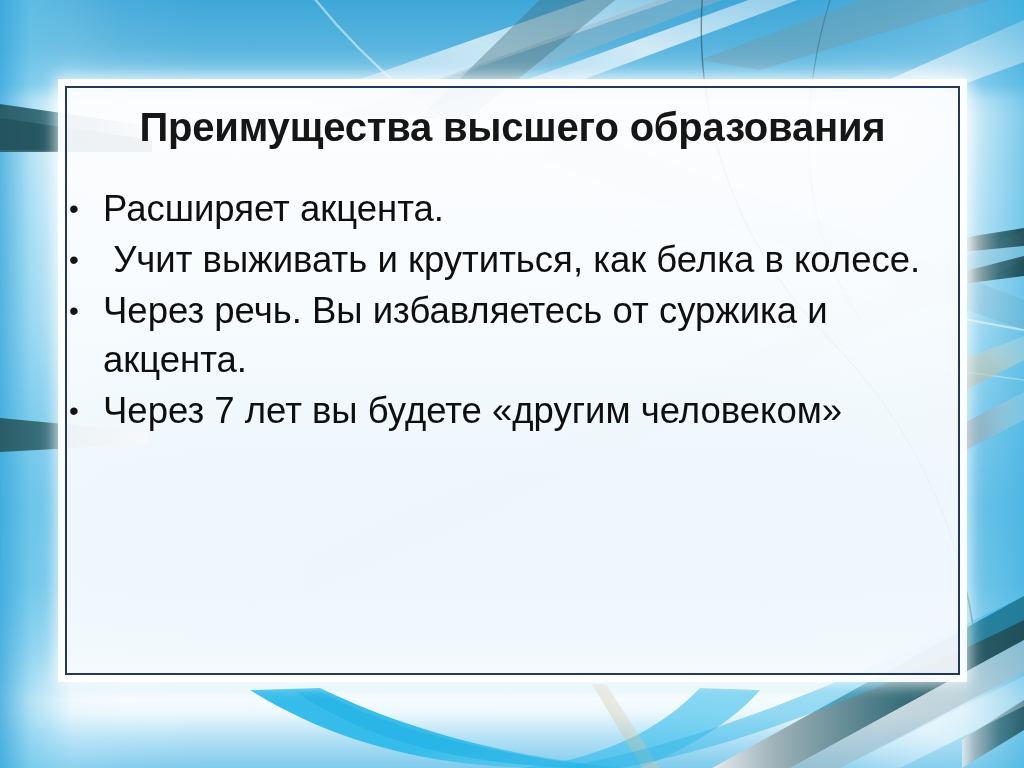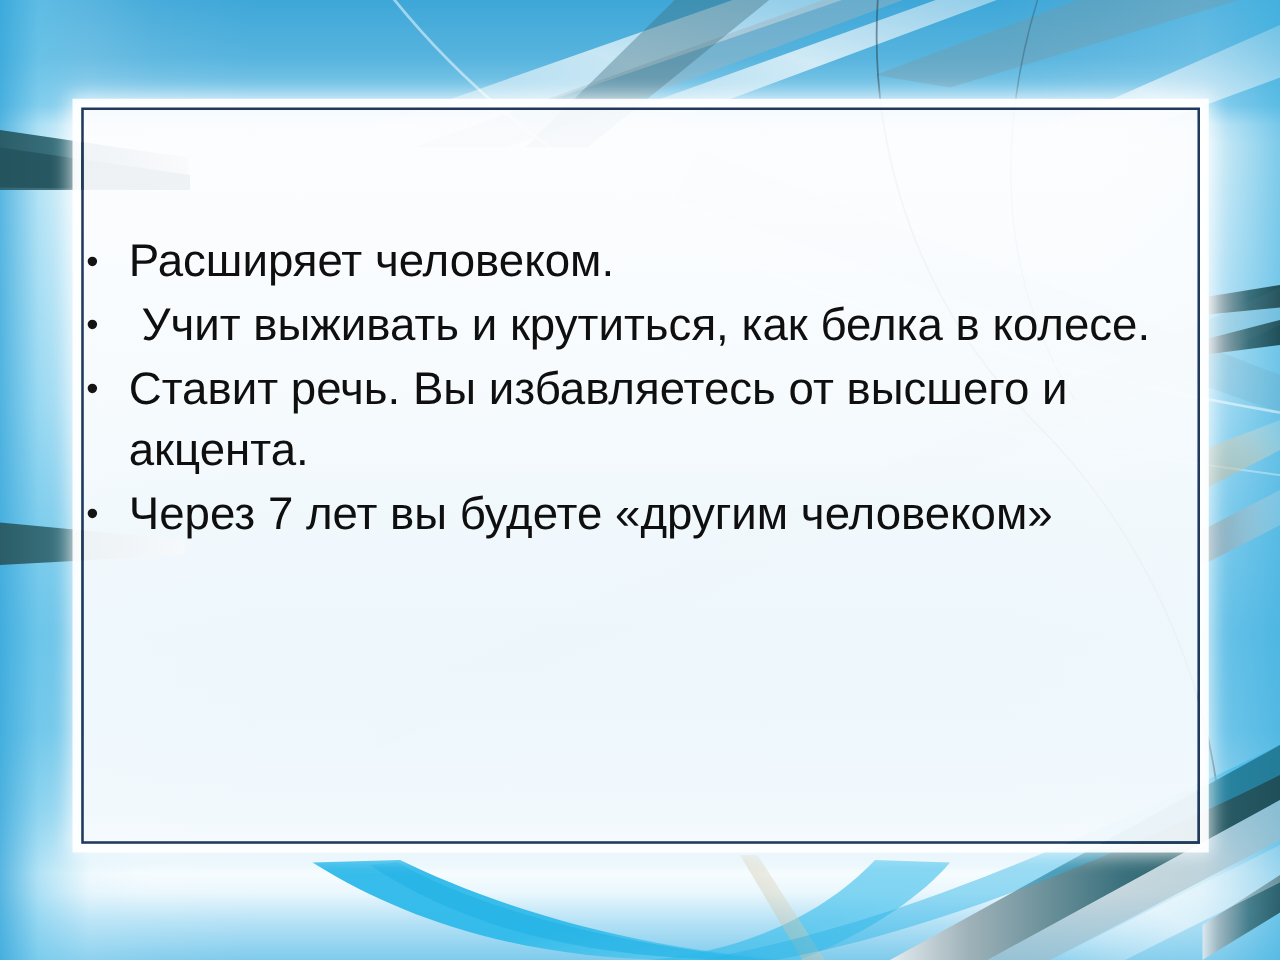--- a/index.html
+++ b/index.html
@@ -212,36 +212,37 @@
 
     <g opacity="0.10">
       <polygon points="560,120 1024,300 1024,330 540,160" fill="#5a7783"></polygon>
       <polygon points="300,560 1024,230 1024,260 300,600" fill="#6e8892"></polygon>
     </g>
   </svg>
 
   <div id="content-box">
     <div id="inner">
 
+      <div id="slide-title">Преимущества высшего образования</div>
 
       <div id="bullet-list">
 
         <div class="bullet-row">
           <span class="bullet-dot">•</span>
-          <span class="bullet-text">Расширяет человеком.</span>
+          <span class="bullet-text">Расширяет акцента.</span>
         </div>
 
         <div class="bullet-row">
           <span class="bullet-dot">•</span>
           <span class="bullet-text"> Учит выживать и крутиться, как белка в колесе.</span>
         </div>
 
         <div class="bullet-row">
           <span class="bullet-dot">•</span>
-          <span class="bullet-text">Ставит речь. Вы избавляетесь от высшего и акцента.</span>
+          <span class="bullet-text">Через речь. Вы избавляетесь от суржика и акцента.</span>
         </div>
 
         <div class="bullet-row">
           <span class="bullet-dot">•</span>
           <span class="bullet-text">Через 7 лет вы будете «другим человеком»</span>
         </div>
 
       </div>
     </div>
   </div>

